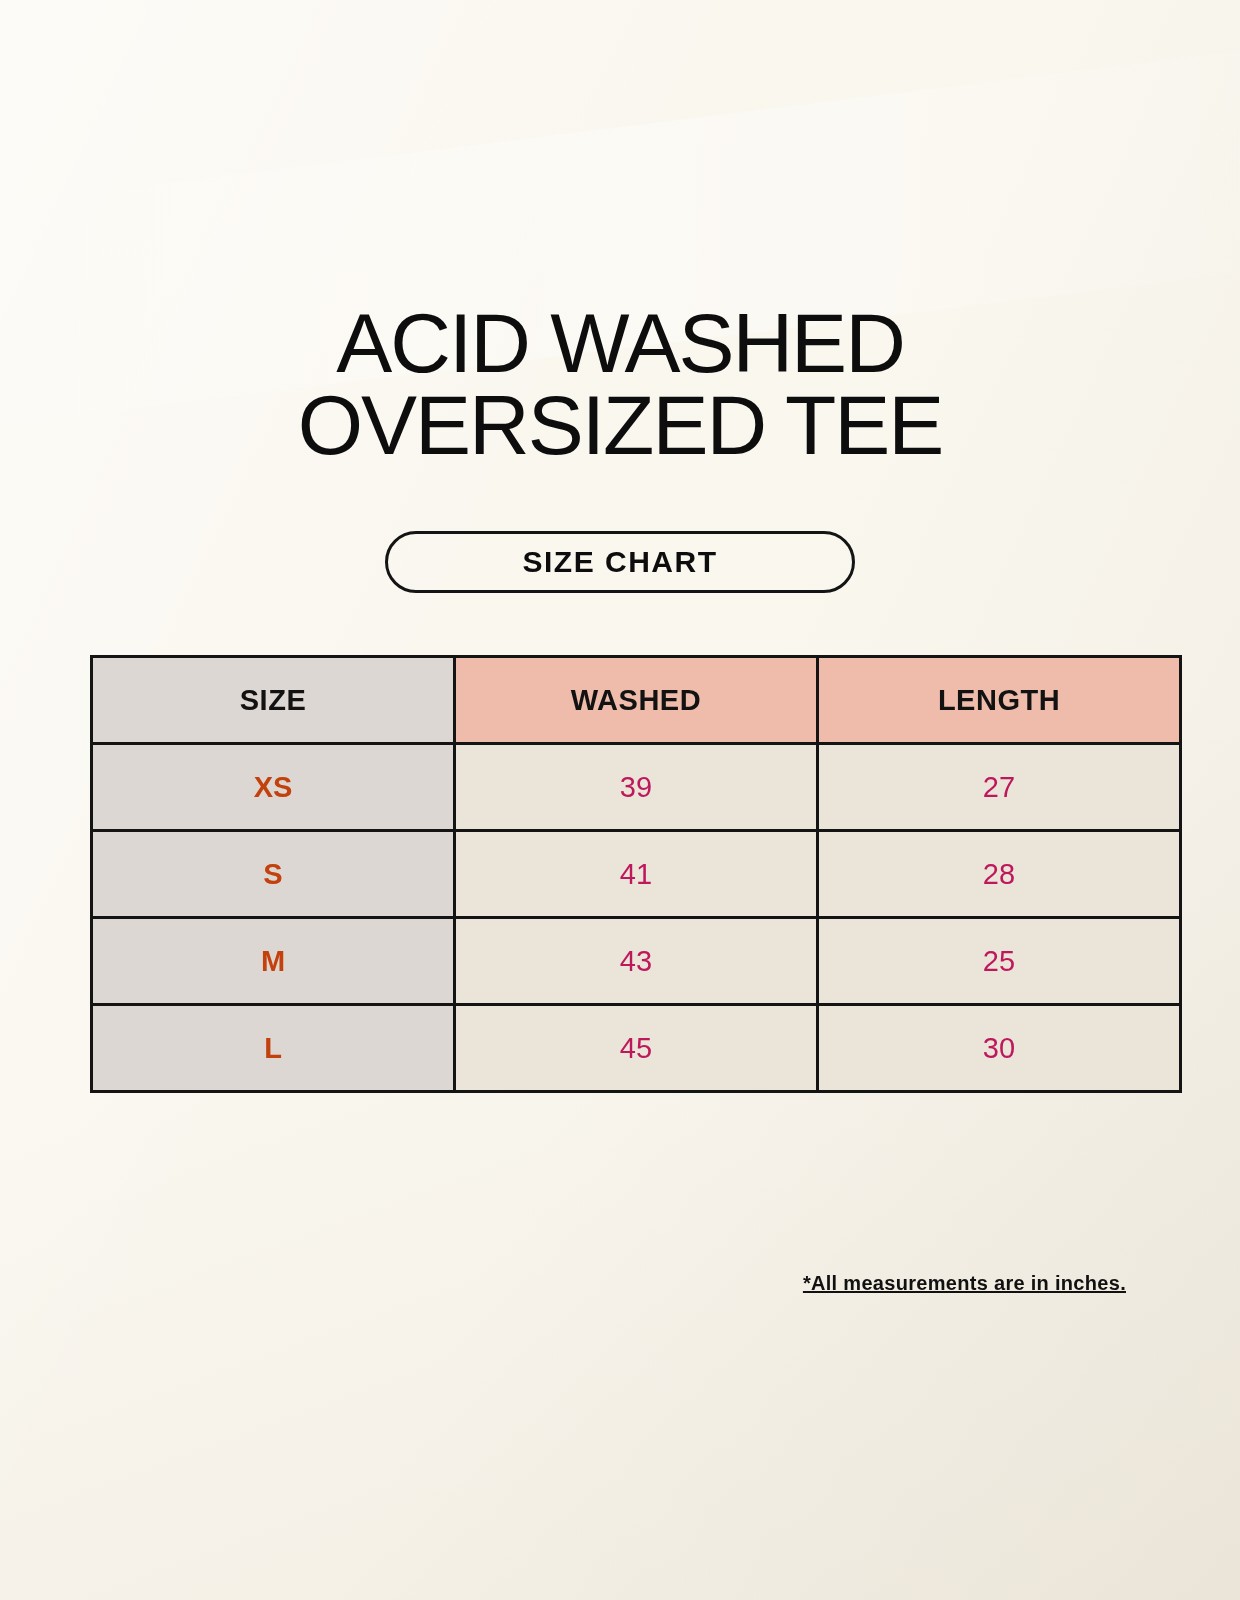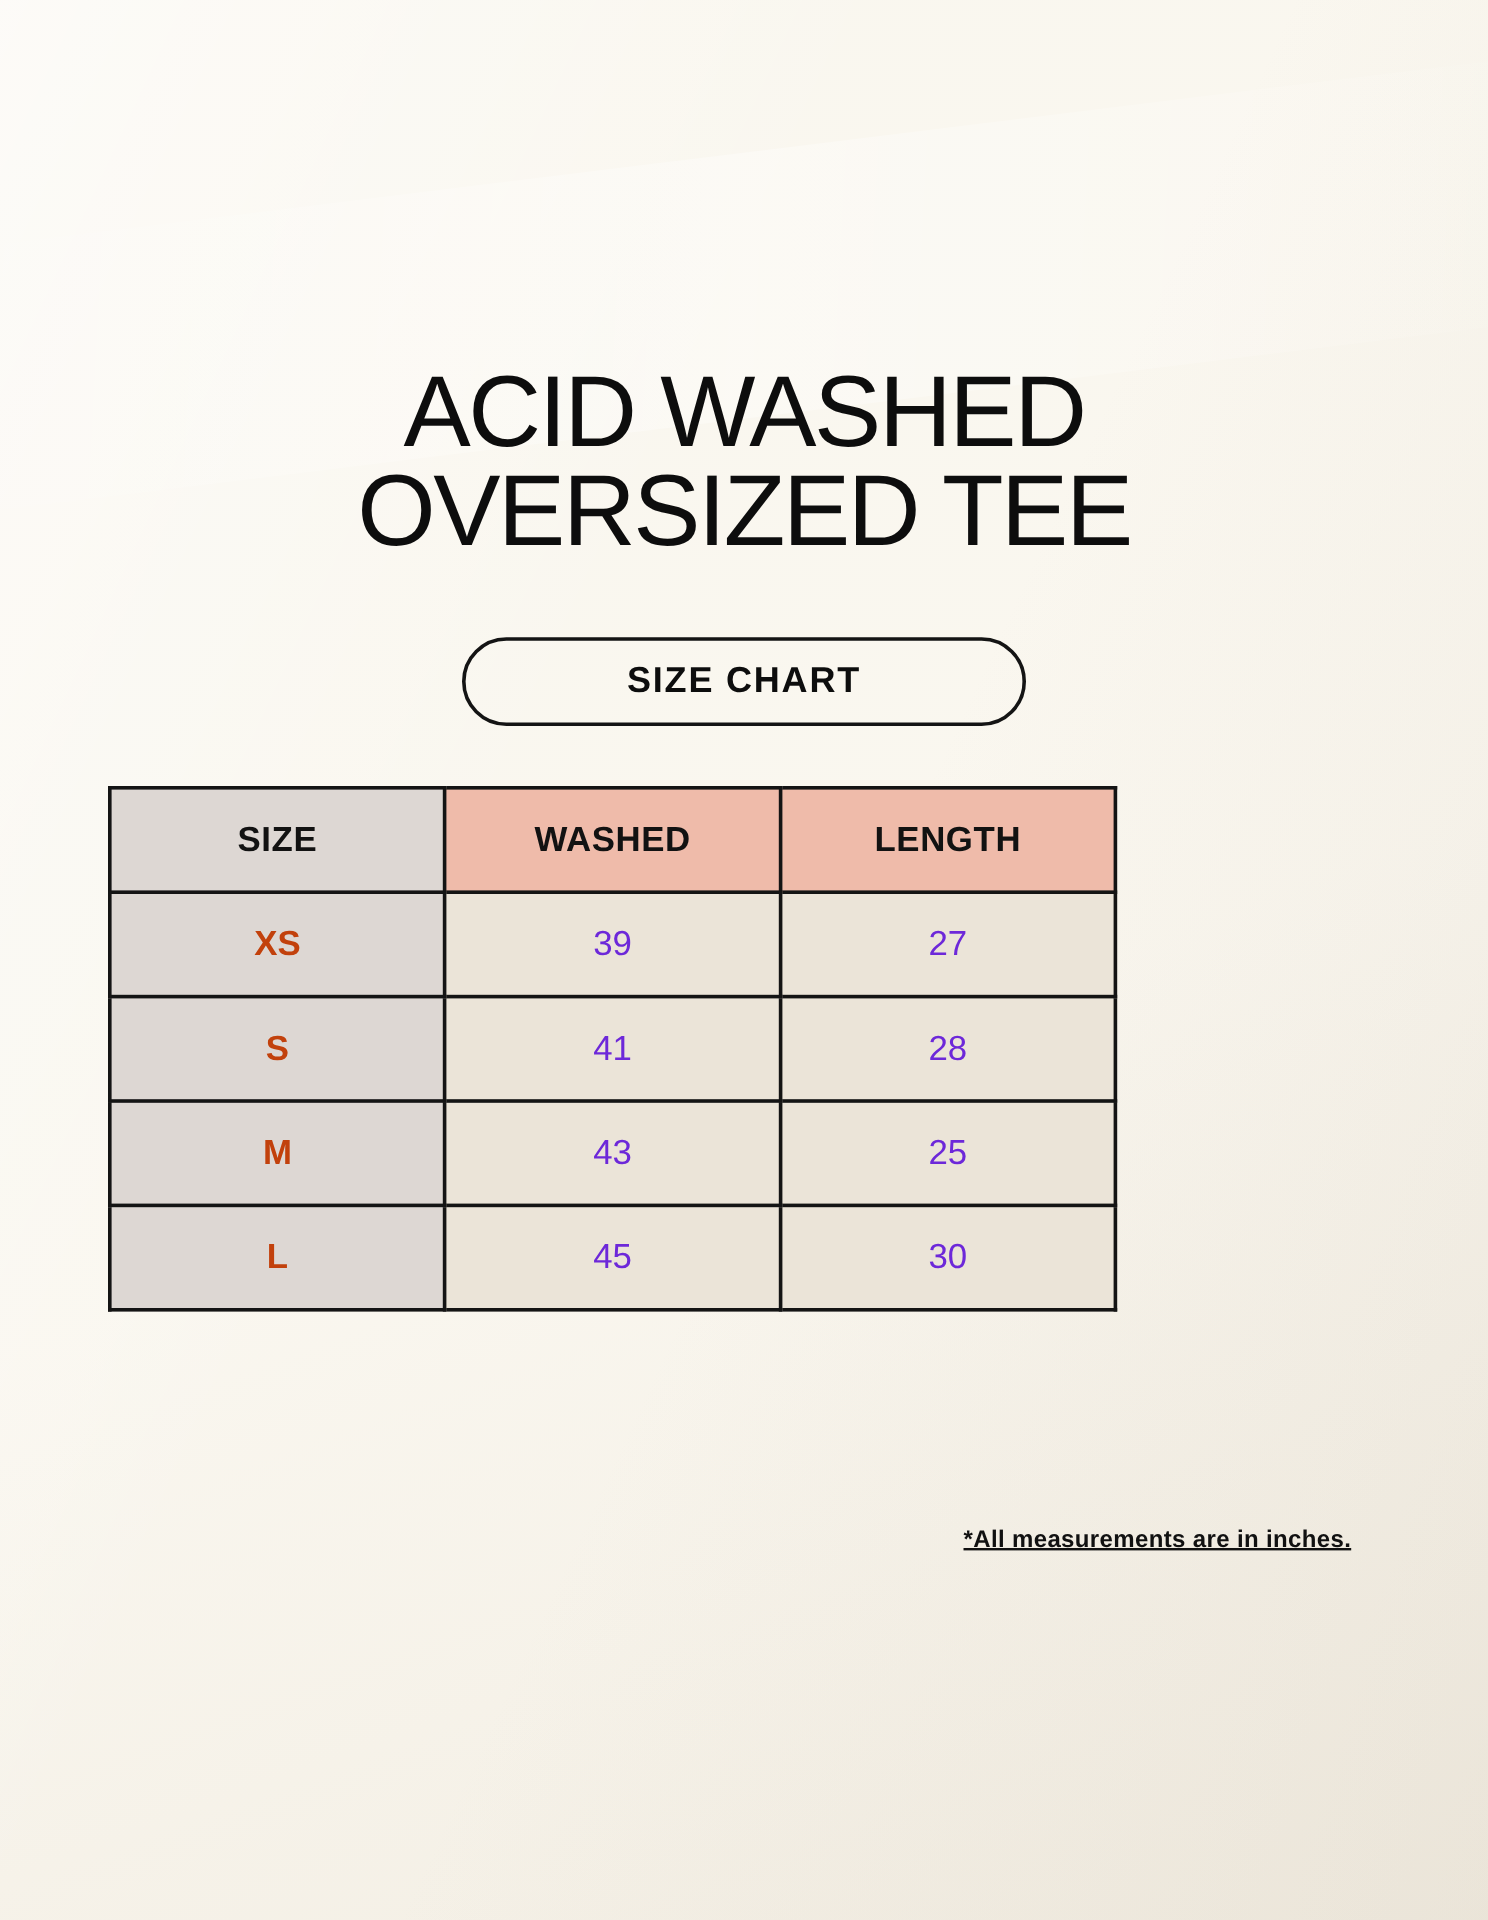--- a/index.html
+++ b/index.html
@@ -37,34 +37,34 @@
     position:absolute;top:302px;left:0;width:100%;
     text-align:center;
     font-weight:normal;
     font-size:84px;
     line-height:82px;
     letter-spacing:-2px;
     color:#0d0d0d;
   }
   .pill-button{
     position:absolute;top:531px;left:50%;transform:translateX(-50%);
-    width:470px;height:74px;
+    width:470px;height:62px;
     border:3px solid var(--border-ink);
     border-radius:41px;
     background:transparent;
     display:flex;align-items:center;justify-content:center;
     font-family:"Liberation Sans", sans-serif;
     font-weight:bold;
     font-size:30px;
     letter-spacing:1.5px;
     color:#0d0d0d;
     cursor:pointer;
   }
   .table-wrap{
-    position:absolute;top:655px;left:90px;width:841px;
+    position:absolute;top:655px;left:90px;width:1092px;
   }
   table.size-table{
     width:100%;
     border-collapse:collapse;
     table-layout:fixed;
   }
   table.size-table th, table.size-table td{
     border:3px solid var(--border-ink);
     text-align:center;
     vertical-align:middle;
@@ -75,21 +75,21 @@
     font-weight:bold;
     letter-spacing:0.5px;
     background:var(--table-header-accent);
   }
   table.size-table th.size-head{
     background:var(--size-column-fill);
   }
   table.size-table td{
     background:var(--data-cell-fill);
     font-weight:normal;
-    color:#6d28d9;
+    color:#be185d;
   }
   table.size-table td.size-cell{
     background:var(--size-column-fill);
     font-weight:bold;
     color:#c2410c;
   }
   .footnote{
     position:absolute;top:1272px;left:90px;width:1036px;
     text-align:right;
     font-size:20px;

